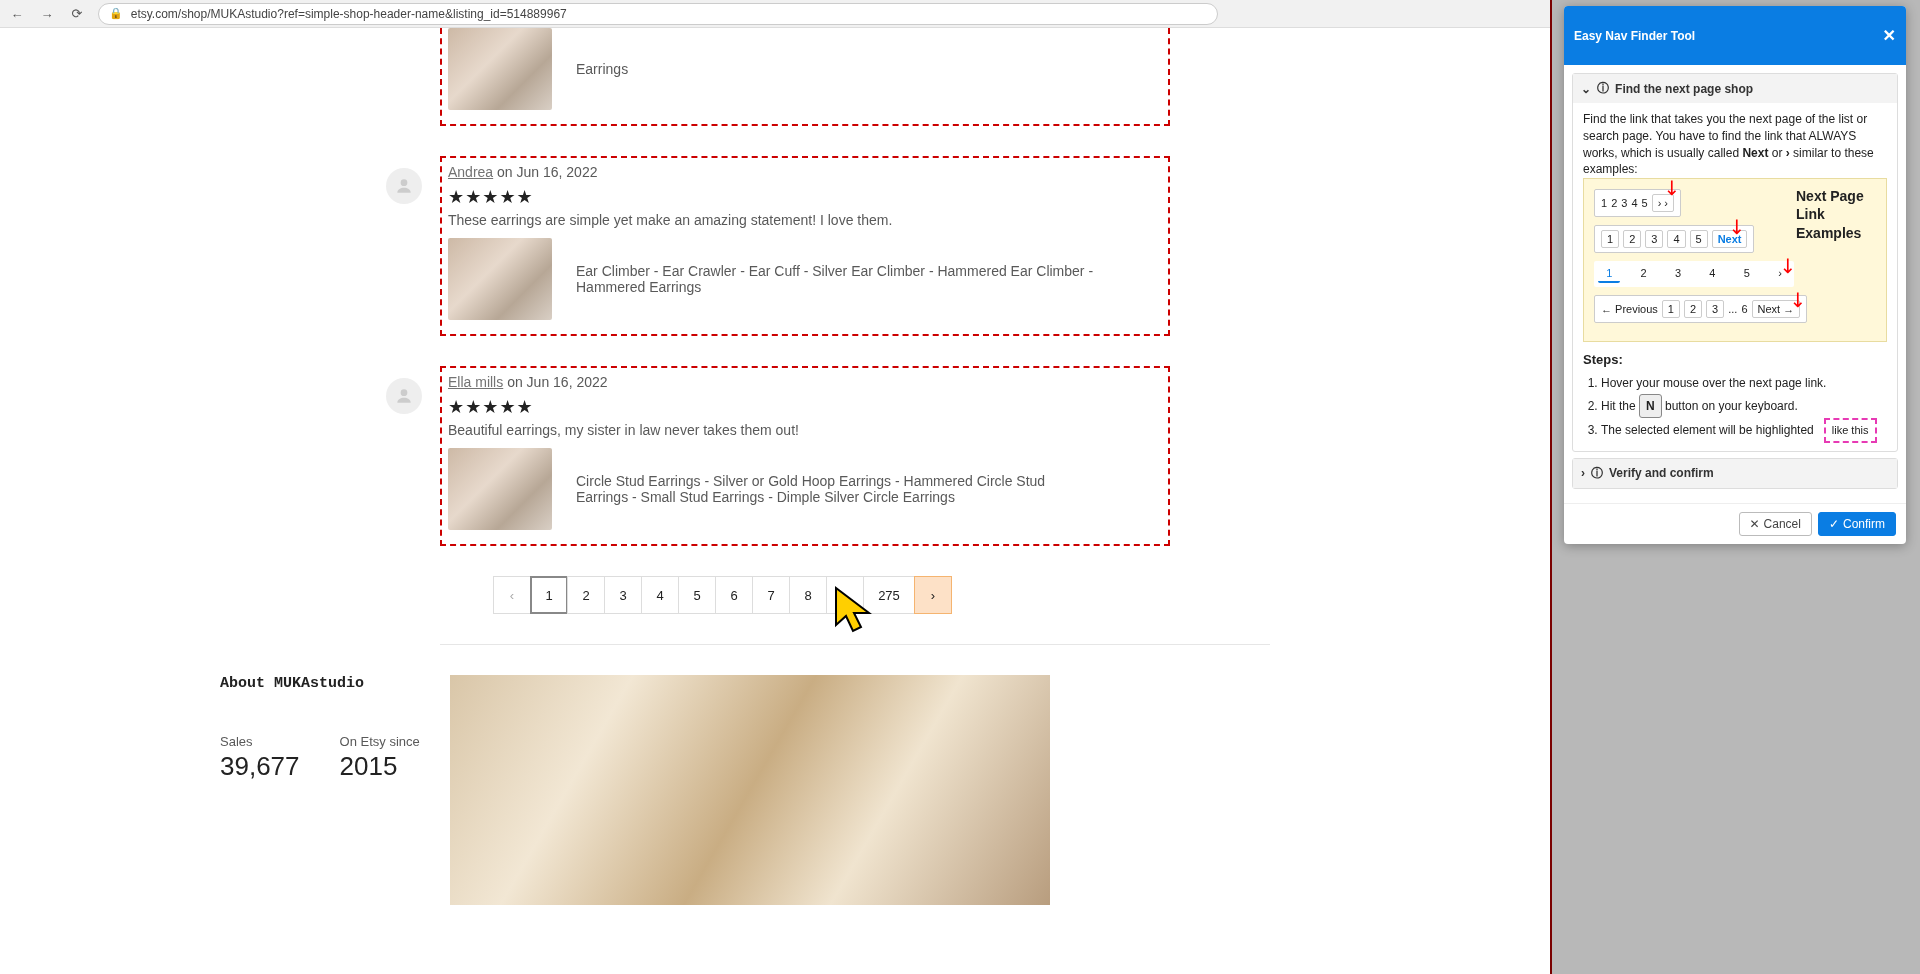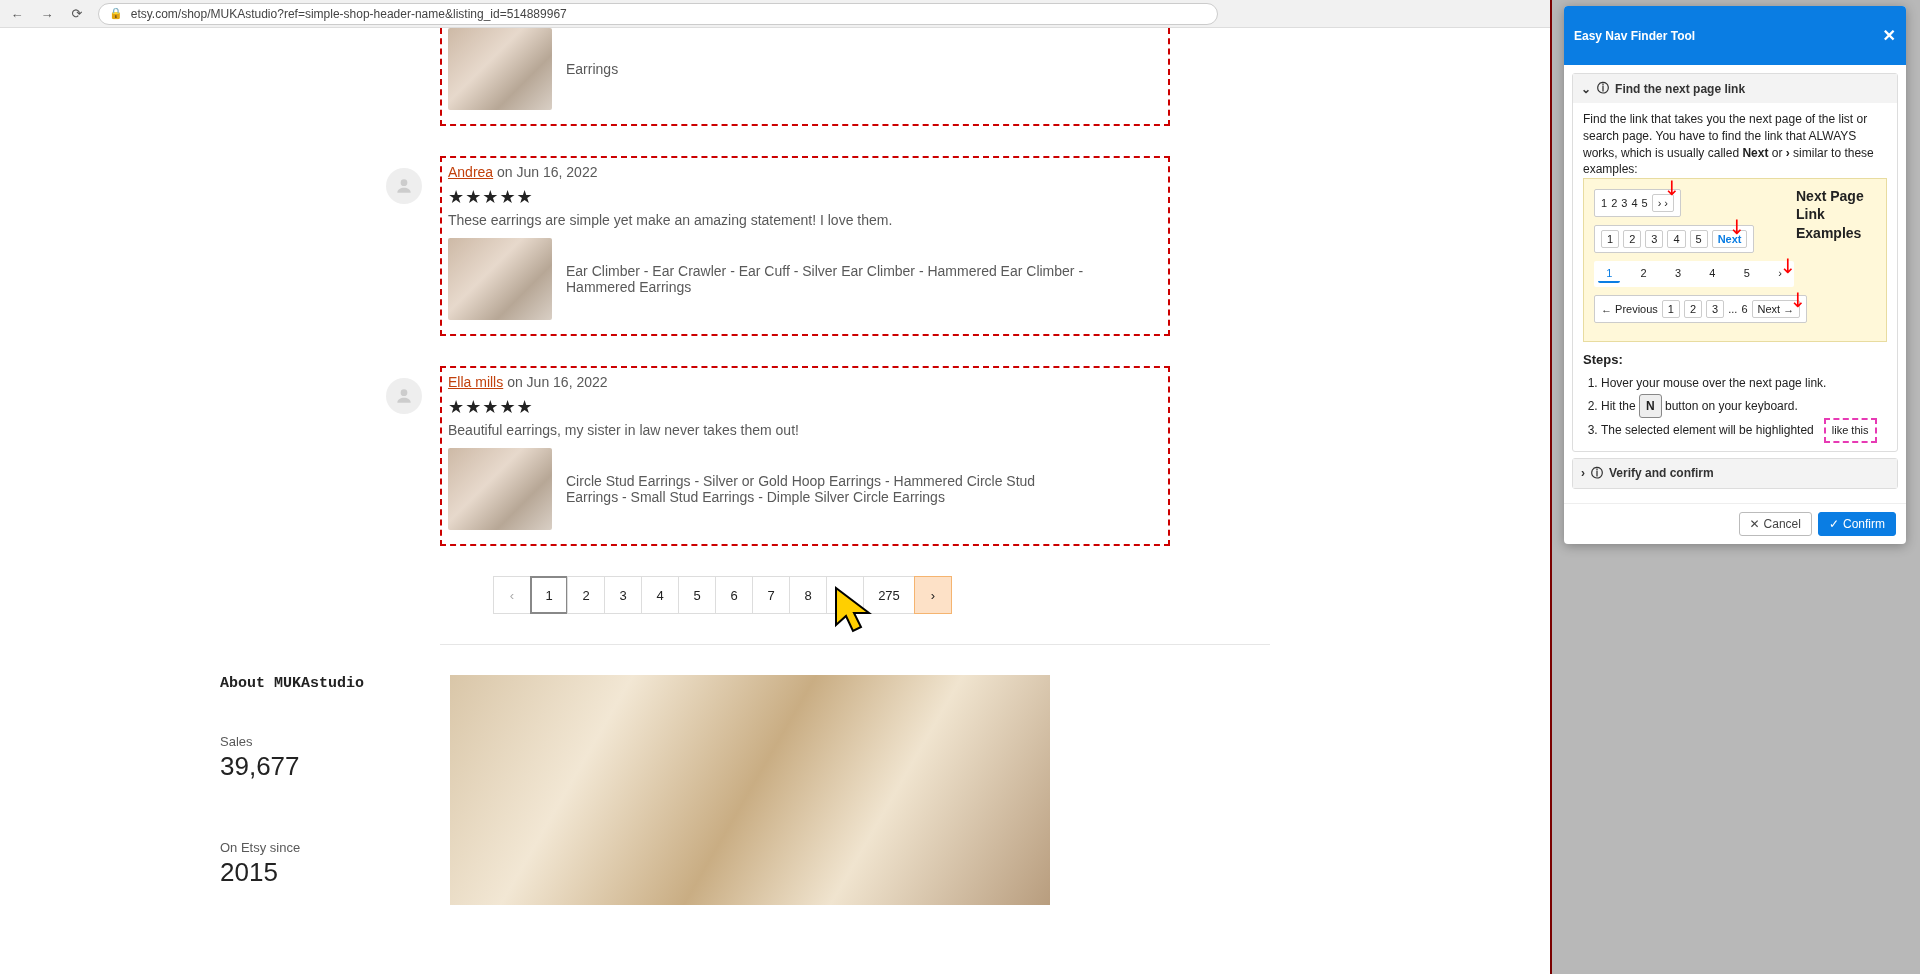--- a/index.html
+++ b/index.html
@@ -12,44 +12,44 @@
 .lock { font-size: 11px; }
 
 
 .page { position: relative; width: 1170px; margin-left: 0; padding-left: 440px; padding-top: 0; }
 .content { width: 100%; }
 
 .review { position: relative; margin-bottom: 30px; }
 .avatar { width: 36px; height: 36px; border-radius: 50%; background: #eee; position: absolute; left: -54px; top: 12px; display:flex; align-items:center; justify-content:center; color:#bbb; }
 .review-body { border: 2px dashed #c00; padding: 6px 10px 14px 6px; min-width: 700px; }
 .review-head { font-size: 14px; color: #595959; margin-bottom: 6px; }
-.review-head a { color: #c2410c; text-decoration: underline; }
+.review-head a { color: #737373; text-decoration: underline; }
 .stars { letter-spacing: 1px; font-size: 18px; margin-bottom: 4px; }
 .review-text { font-size: 14px; color: #595959; margin-bottom: 10px; }
-.product-row { display: flex; gap: 14px; align-items: center; }
+.product-row { display: flex; gap: 24px; align-items: center; }
 .thumb { width: 104px; height: 82px; background: linear-gradient(135deg,#cdb9a6,#e7d9cc 40%,#b7a796 70%,#d9cfc5); border-radius: 2px; }
 .prod-title { font-size: 14px; color: #595959; max-width: 520px; }
 
 .review-top { border: 2px dashed #c00; border-top: none; padding: 0 10px 14px 6px; min-width: 700px; margin-bottom: 30px; }
 
 
 .pagination { display: flex; margin: 20px 0 30px 54px; }
 .page-btn { min-width: 38px; height: 38px; border: 1px solid #ddd; display: flex; align-items: center; justify-content: center; font-size: 13px; color: #222; background: #fff; cursor: pointer; margin-left: -1px; }
 .page-btn.current { border: 2px solid #888; }
 .page-btn.wide { min-width: 52px; }
 .page-btn.disabled { color: #aaa; }
 .page-btn.highlight { background: #fde1c7; border-color: #f5b470; }
 hr.sep { border: none; border-top: 1px solid #e6e6e6; margin: 10px 0 30px 0; width: 830px; }
 
 .about-row { display: flex; gap: 30px; width: 830px; margin-left: -220px; }
 .about-left { width: 200px; }
 .about-title { font-size: 15px; font-weight: 600; margin-bottom: 42px; font-family: Liberation Mono, monospace; }
 .stat-label { font-size: 13px; color: #595959; margin-bottom: 2px; }
 .stat-val { font-size: 26px; font-weight: 400; margin-bottom: 18px; }
-.stats { display: flex; gap: 40px; flex-direction: column; }
+.stats { display: flex; gap: 40px; }
 .about-img { flex: 1; height: 230px; background: linear-gradient(120deg,#d9c6a8 0%,#f2e7d4 25%,#c9ad83 50%,#f0e4cf 70%,#b89d7e 100%); }
 
 
 .big-cursor { position: absolute; left: 828px; top: 583px; width: 56px; height: 60px; pointer-events: none; z-index: 50; }
 .big-cursor svg { width: 100%; height: 100%; }
 
 
 .right-strip { position: absolute; top: 0; right: 0; width: 370px; height: 974px; background: #b8b8b8; border-left: 2px solid #7a0000; }
 .tool { position: absolute; top: 6px; right: 14px; width: 342px; background: #fff; border-radius: 4px; box-shadow: 0 2px 12px rgba(0,0,0,.3); font-size: 12px; color: #222; z-index: 100; }
 .tool-header { background: #0a7de3; color: #fff; padding: 20px 10px; display: flex; justify-content: space-between; align-items: center; font-weight: 600; border-radius: 4px 4px 0 0; }
@@ -193,21 +193,21 @@
 <div class="tool">
   <div class="tool-header">
     <span>Easy Nav Finder Tool</span>
     <span class="tool-close">✕</span>
   </div>
   <div class="tool-body">
     <div class="accordion">
       <div class="acc-head">
         <span>⌄</span>
         <span>ⓘ</span>
-        <span>Find the next page link</span>
+        <span>Find the next page shop</span>
       </div>
       <div class="acc-body">
         <p>
           <span>Find the link that takes you the next page of the list or search page. You have to find the link that ALWAYS works, which is usually called </span><b>Next</b><span> or </span><b>›</b><span> similar to these examples:</span>
         </p>
         <div class="examples">
           <div class="ex-title">Next Page Link Examples</div>
           <span class="red-arrow" style="left:80px;top:-4px">↘</span>
           <div class="ex-row">
             <span>1</span>

